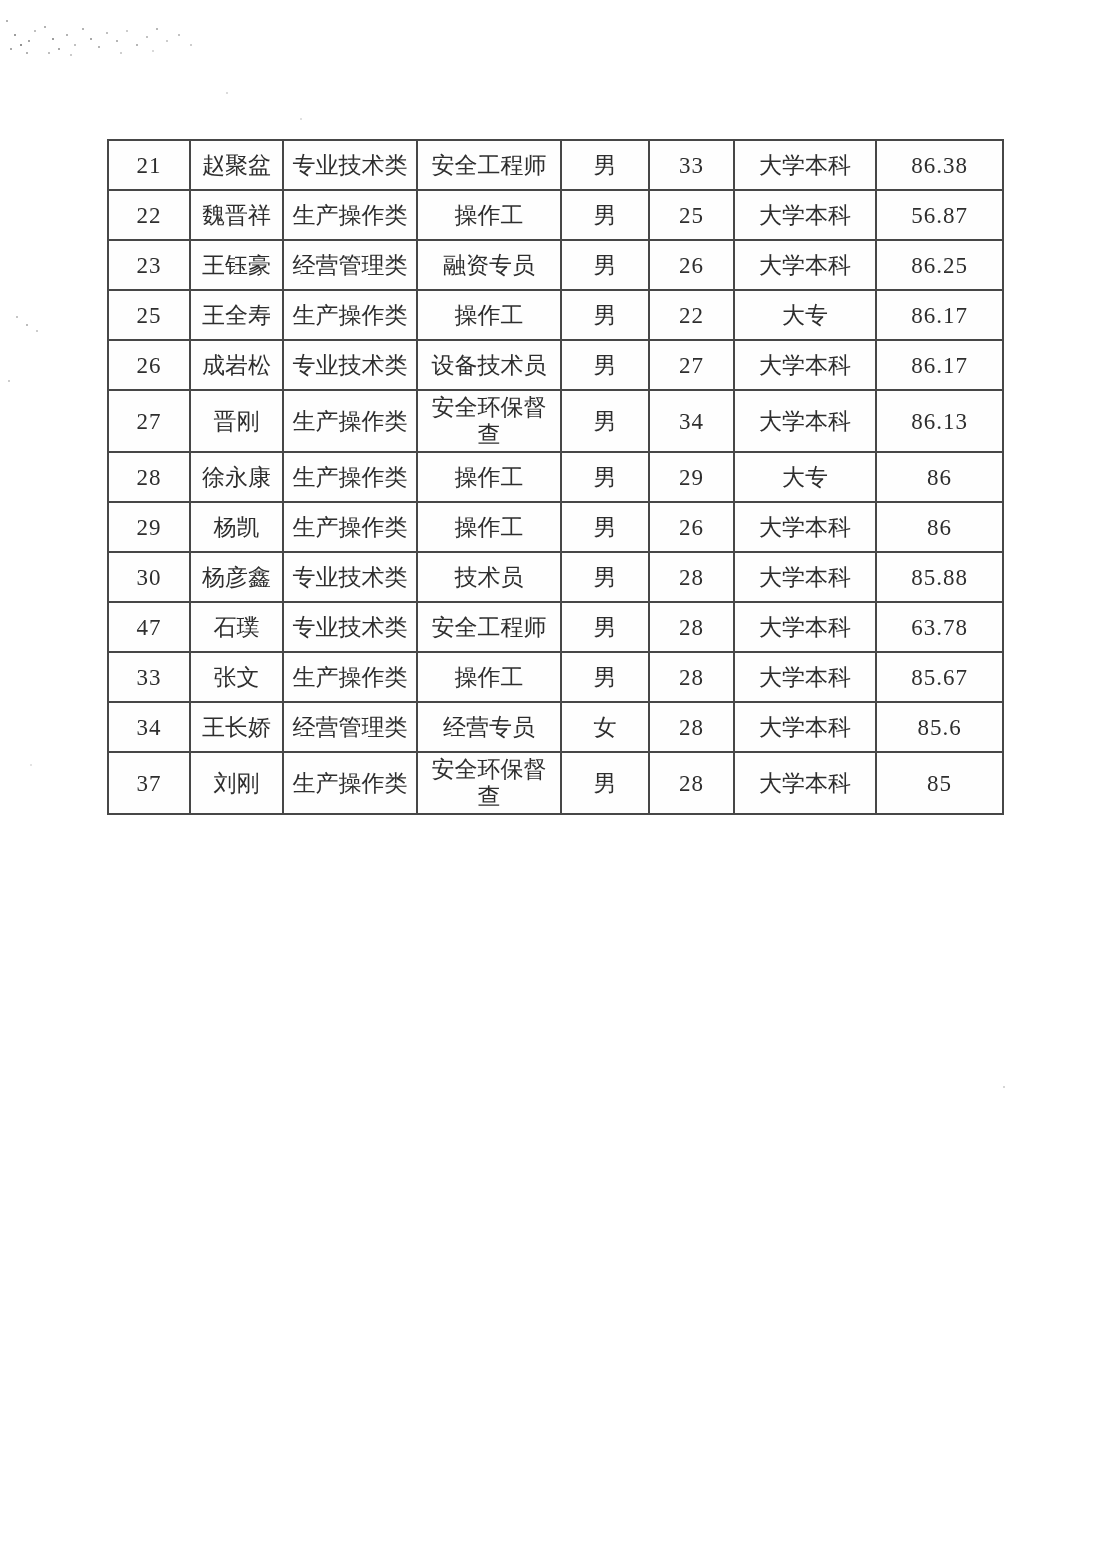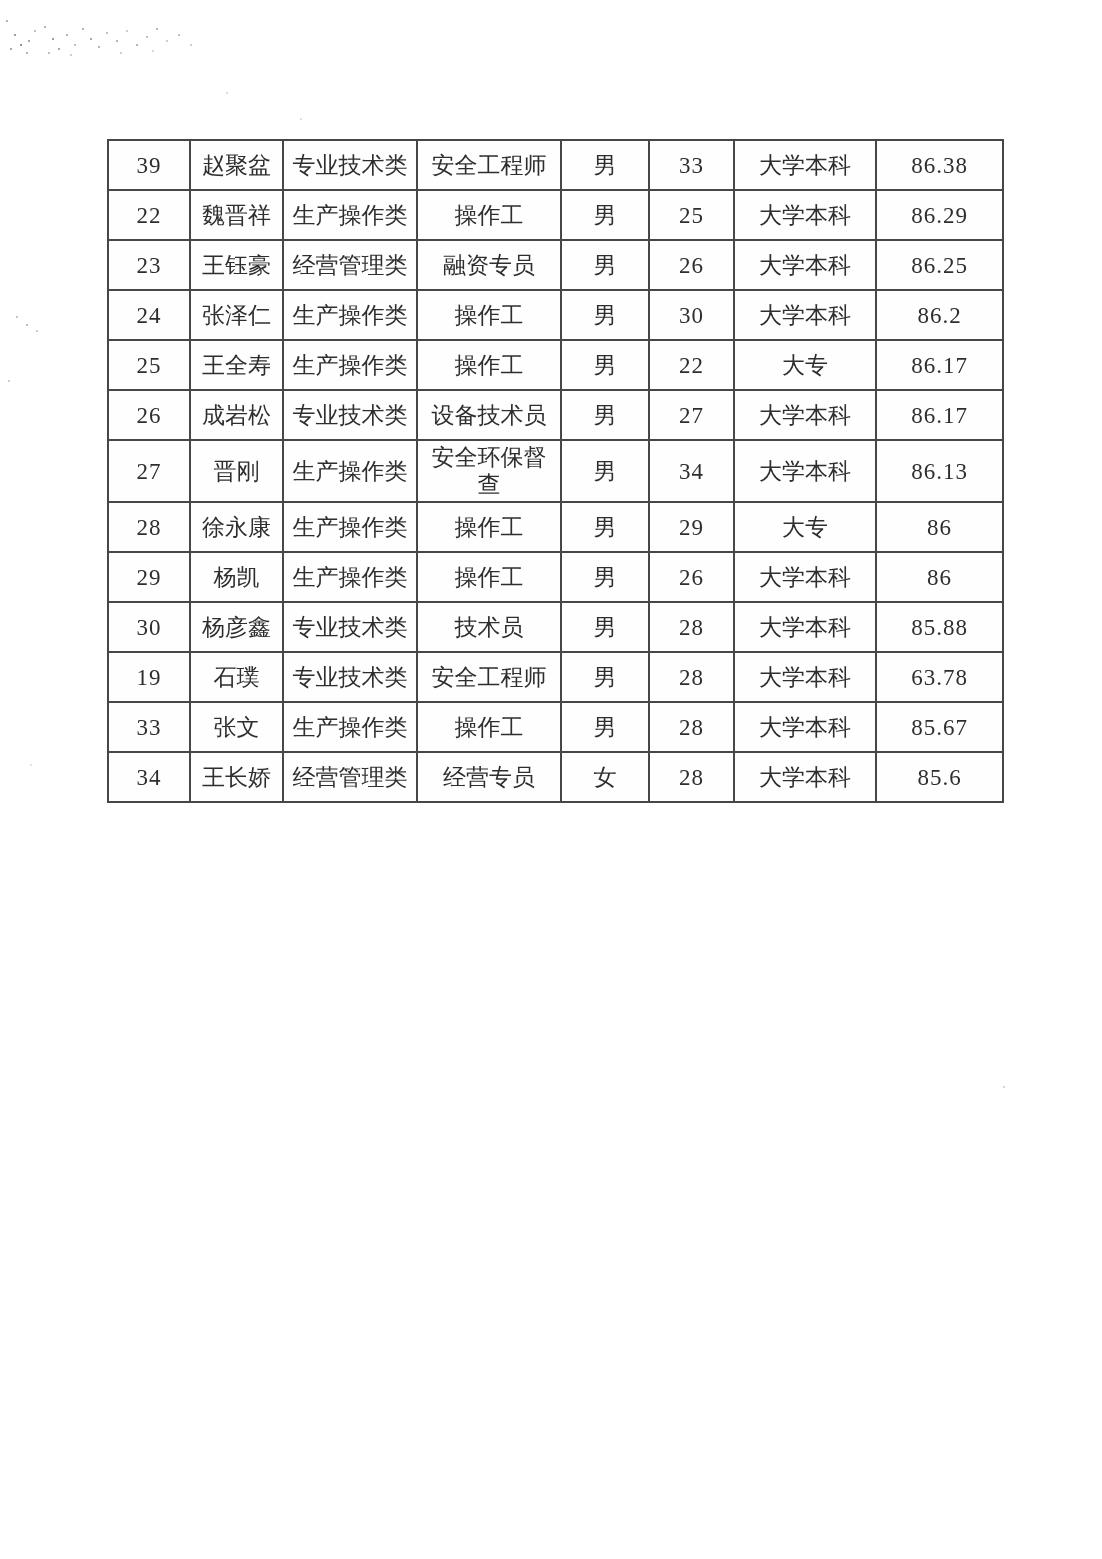--- a/index.html
+++ b/index.html
@@ -60,60 +60,50 @@
       <col style="width:93px">
       <col style="width:134px">
       <col style="width:144px">
       <col style="width:88px">
       <col style="width:85px">
       <col style="width:142px">
       <col style="width:127px">
     </colgroup>
     <tbody id="table-body">
         <tr>
-    <td><span class="num">39</span></td>
+    <td><span class="num">21</span></td>
     <td><span>赵聚盆</span></td>
     <td><span>专业技术类</span></td>
     <td><span class="pos-text">安全工程师</span></td>
     <td><span>男</span></td>
     <td><span class="num">33</span></td>
     <td><span>大学本科</span></td>
     <td><span class="num">86.38</span></td>
   </tr>
         <tr>
     <td><span class="num">22</span></td>
     <td><span>魏晋祥</span></td>
     <td><span>生产操作类</span></td>
     <td><span class="pos-text">操作工</span></td>
     <td><span>男</span></td>
     <td><span class="num">25</span></td>
     <td><span>大学本科</span></td>
-    <td><span class="num">86.29</span></td>
+    <td><span class="num">56.87</span></td>
   </tr>
         <tr>
     <td><span class="num">23</span></td>
     <td><span>王钰豪</span></td>
     <td><span>经营管理类</span></td>
     <td><span class="pos-text">融资专员</span></td>
     <td><span>男</span></td>
     <td><span class="num">26</span></td>
     <td><span>大学本科</span></td>
     <td><span class="num">86.25</span></td>
   </tr>
         <tr>
-    <td><span class="num">24</span></td>
-    <td><span>张泽仁</span></td>
-    <td><span>生产操作类</span></td>
-    <td><span class="pos-text">操作工</span></td>
-    <td><span>男</span></td>
-    <td><span class="num">30</span></td>
-    <td><span>大学本科</span></td>
-    <td><span class="num">86.2</span></td>
-  </tr>
-        <tr>
     <td><span class="num">25</span></td>
     <td><span>王全寿</span></td>
     <td><span>生产操作类</span></td>
     <td><span class="pos-text">操作工</span></td>
     <td><span>男</span></td>
     <td><span class="num">22</span></td>
     <td><span>大专</span></td>
     <td><span class="num">86.17</span></td>
   </tr>
         <tr>
@@ -160,21 +150,21 @@
     <td><span class="num">30</span></td>
     <td><span>杨彦鑫</span></td>
     <td><span>专业技术类</span></td>
     <td><span class="pos-text">技术员</span></td>
     <td><span>男</span></td>
     <td><span class="num">28</span></td>
     <td><span>大学本科</span></td>
     <td><span class="num">85.88</span></td>
   </tr>
         <tr>
-    <td><span class="num">19</span></td>
+    <td><span class="num">47</span></td>
     <td><span>石璞</span></td>
     <td><span>专业技术类</span></td>
     <td><span class="pos-text">安全工程师</span></td>
     <td><span>男</span></td>
     <td><span class="num">28</span></td>
     <td><span>大学本科</span></td>
     <td><span class="num">63.78</span></td>
   </tr>
         <tr>
     <td><span class="num">33</span></td>
@@ -189,15 +179,25 @@
         <tr>
     <td><span class="num">34</span></td>
     <td><span>王长娇</span></td>
     <td><span>经营管理类</span></td>
     <td><span class="pos-text">经营专员</span></td>
     <td><span>女</span></td>
     <td><span class="num">28</span></td>
     <td><span>大学本科</span></td>
     <td><span class="num">85.6</span></td>
   </tr>
+        <tr class="tall">
+    <td><span class="num">37</span></td>
+    <td><span>刘刚</span></td>
+    <td><span>生产操作类</span></td>
+    <td><span class="pos-text">安全环保督查</span></td>
+    <td><span>男</span></td>
+    <td><span class="num">28</span></td>
+    <td><span>大学本科</span></td>
+    <td><span class="num">85</span></td>
+  </tr>
       </tbody>
   </table>
 </div>
 
 </body></html>

